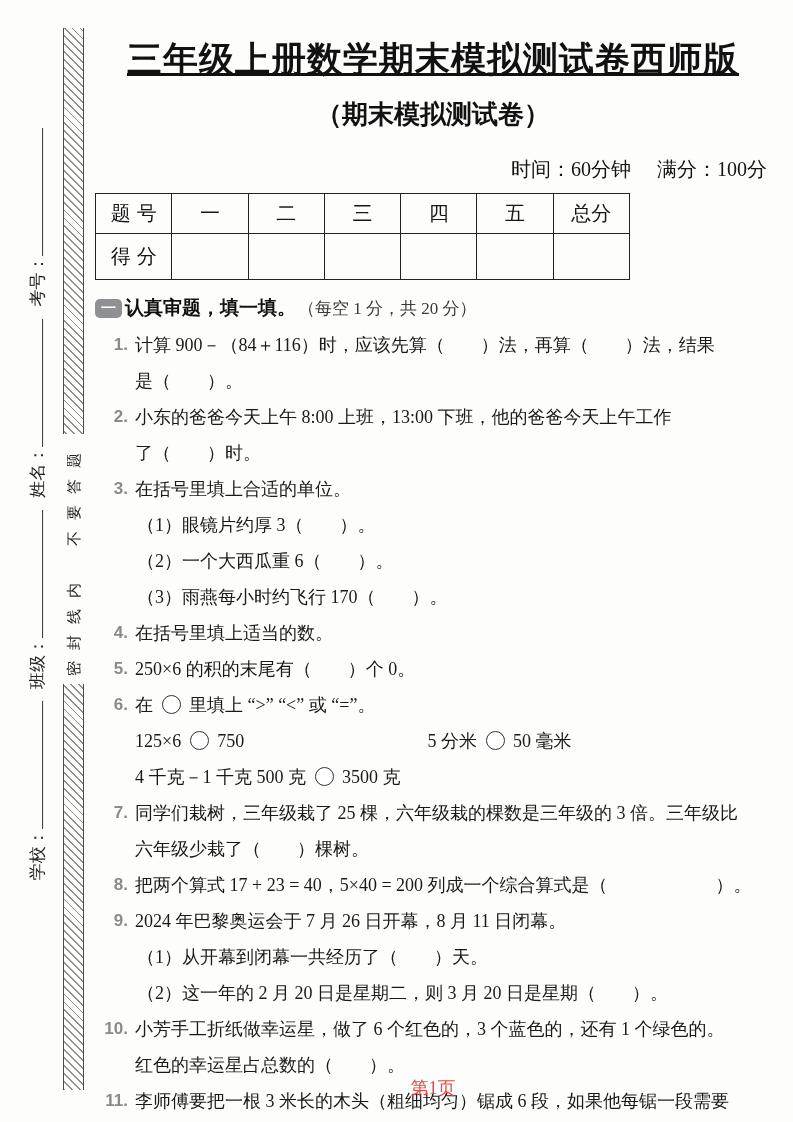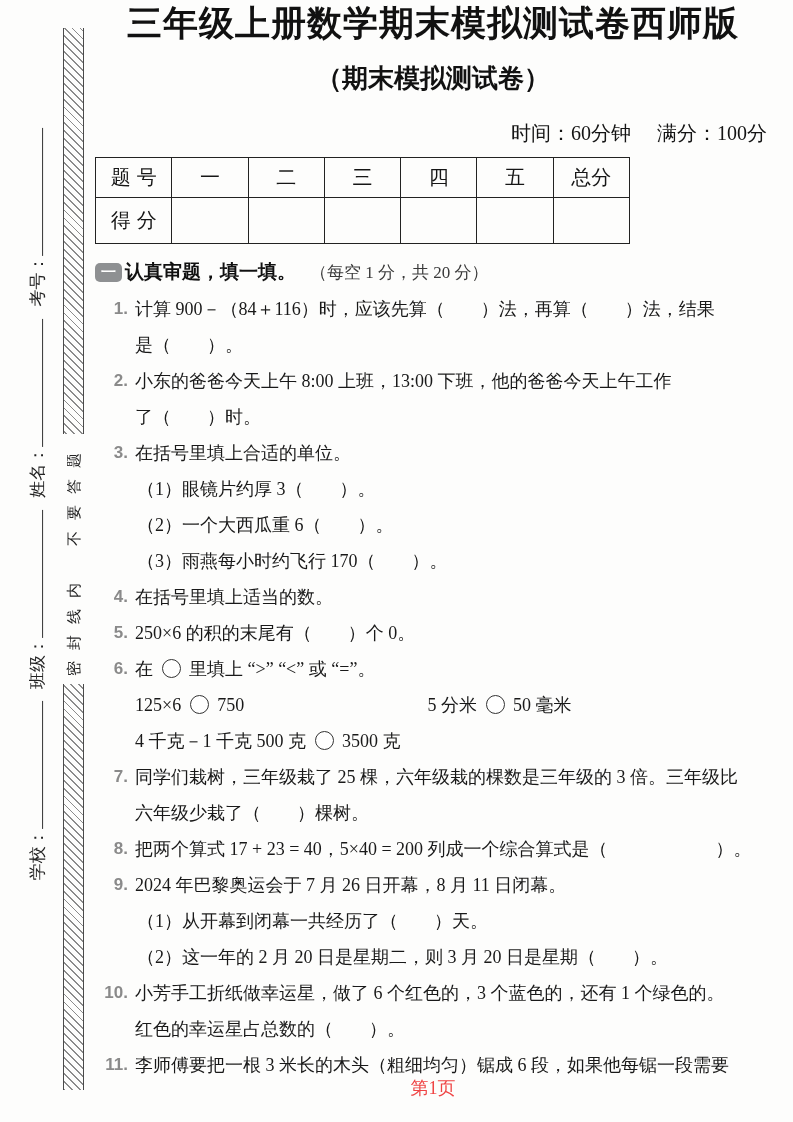--- a/index.html
+++ b/index.html
@@ -13,38 +13,38 @@
   .mfield { margin:0 4px; }
   .blank-line { display:inline-block; width:128px; border-bottom:1.2px solid #333; height:1.05em; vertical-align:baseline; }
   .seal-strip { position:absolute; left:63px; top:28px; width:21px; height:1062px;
                 border-left:1.2px solid #4a4a4a; border-right:1.2px solid #4a4a4a;
                 background:repeating-linear-gradient(45deg,#8b8b8b 0px,#8b8b8b 1.3px,transparent 1.3px,transparent 5.6px); }
   .seal-text { position:absolute; left:50%; top:50%; transform:translate(-50%,-50%) rotate(-90deg);
                white-space:nowrap; background:#fdfdfc; font-size:15px; letter-spacing:11px; padding:2px 8px; color:#222; }
 
   
   .content { position:absolute; left:95px; top:0; width:676px; }
-  .paper-title { text-align:center; font-size:35px; font-weight:bold; letter-spacing:1px; color:#111; }
+  .paper-title { margin-top:36px; text-align:center; font-size:35px; font-weight:bold; letter-spacing:1px; color:#111;text-decoration:underline; }
   .paper-subtitle { margin-top:14px; text-align:center; font-size:26px; font-weight:bold; color:#111; }
   .exam-meta { margin-top:24px; text-align:right; font-size:20px; padding-right:4px; color:#141414; }
   .exam-meta .gap { display:inline-block; width:26px; }
 
   table.score-table { margin-top:10px; width:535px; border-collapse:collapse; table-layout:fixed; }
   .score-table td { border:1.7px solid #222; text-align:center; font-size:20px; color:#161616; }
   .score-table tr.r1 td { height:40px; }
   .score-table tr.r2 td { height:46px; }
   .score-table .lbl { letter-spacing:6px; text-indent:6px; }
 
   
   .section-row { margin-top:15px; display:flex; align-items:center; font-size:19px; }
   .sec-badge { display:inline-flex; align-items:center; justify-content:center; width:27px; height:19px;
                background:#8e9092; border-radius:5px; color:#fff; font-weight:bold;
                font-family:"Liberation Sans","DejaVu Sans",sans-serif; font-size:15px; margin-right:3px; flex:none; }
   .sec-title { font-weight:bold; font-family:Liberation Mono, monospace; color:#111; }
-  .sec-note { font-size:17px; color:#3a3a3a; margin-left:14px; }
+  .sec-note { font-size:17px; color:#3a3a3a; margin-left:2px; }
 
   
   .questions { margin-top:6px; font-size:18px; line-height:36px; color:#191919; }
   .q { display:flex; }
   .q-num { flex:none; width:40px; text-align:right; padding-right:7px;
            font-family:"Liberation Sans","DejaVu Sans",sans-serif; font-weight:bold; color:#8a8a8a; font-size:17px; }
   .q-body { flex:1; min-width:0; }
   .q-text { white-space:nowrap; }
   .q-sub { padding-left:2px; }
   .q-pair { display:grid; grid-template-columns:46% 54%; white-space:nowrap; }

